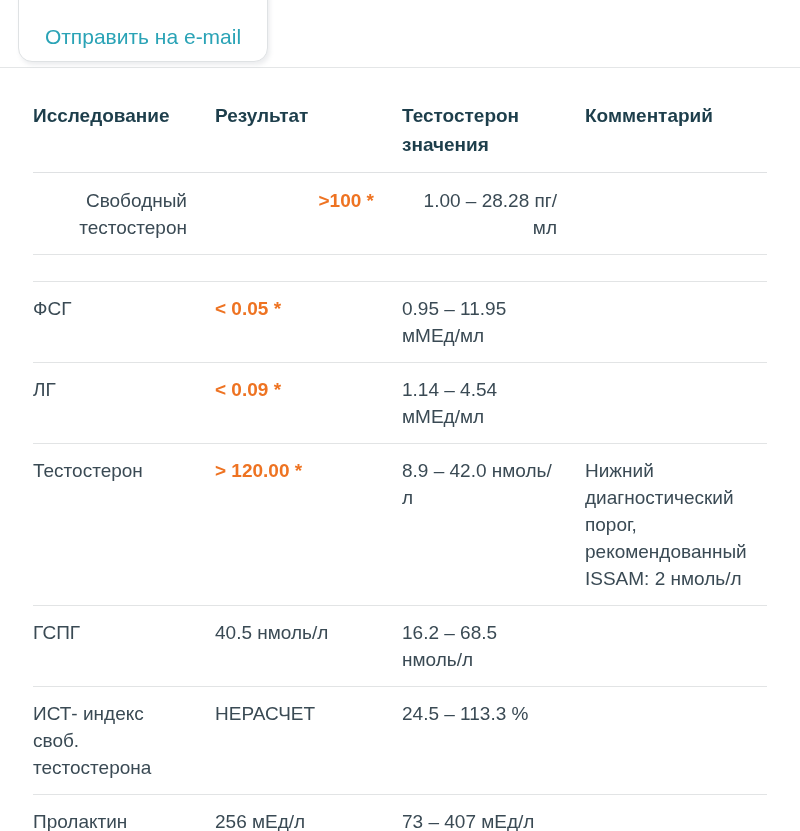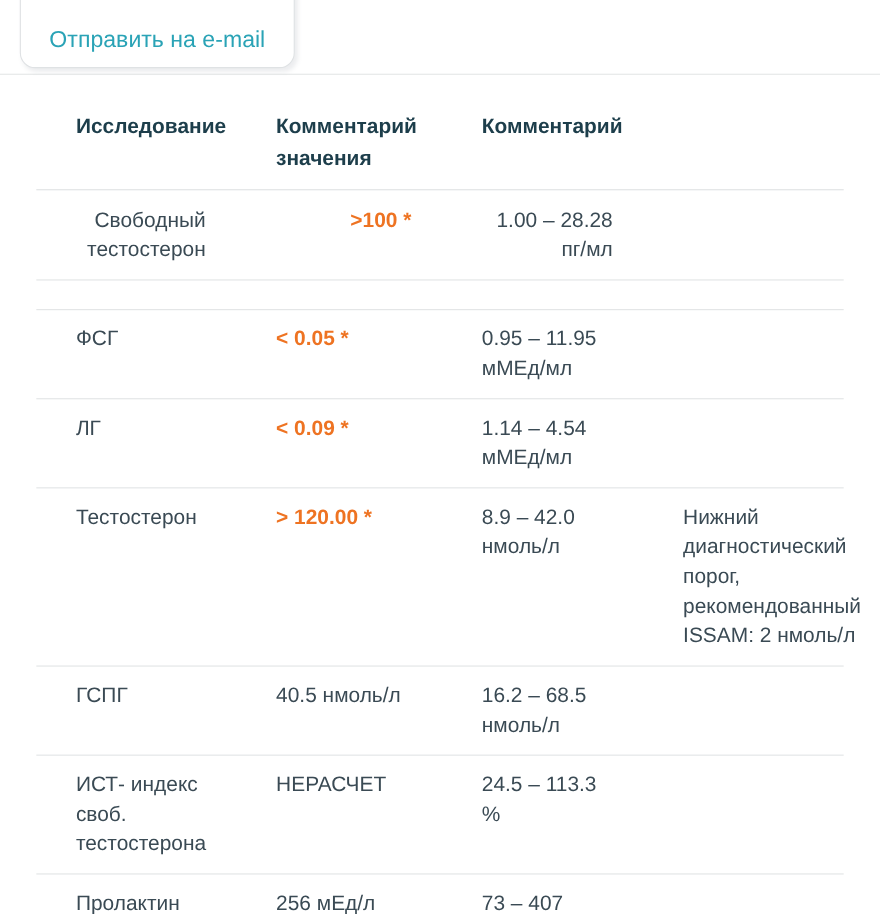--- a/index.html
+++ b/index.html
@@ -54,21 +54,20 @@
     color: #1d3e4b;
   }
   .trow.body-row { padding: 13px 0; }
   .trow.first-row { padding-top: 14px; text-align: right; }
   .trow.spacer-row { padding: 0; height: 27px; }
   .cell {
     font-size: 19px;
     line-height: 27px;
     color: #3a4a54;
     padding-right: 28px;
-    margin-left: 36px;
   }
   .cell.comment { padding-right: 8px; }
   .cell.result.alert {
     color: #ee7322;
     font-weight: 700;
   }
 </style>
 </head>
 <body>
 
@@ -77,21 +76,22 @@
   <div class="topbar">
     <button class="email-tab">
       <span>Отправить на e-mail</span>
     </button>
   </div>
 
   <div class="results-table">
 
     <div class="trow thead">
       <div class="cell">Исследование</div>
-      <div class="cell">Комментарий значения</div>
+      <div class="cell">Результат</div>
+      <div class="cell">Тестостерон значения</div>
       <div class="cell comment">Комментарий</div>
     </div>
 
     <div class="trow body-row first-row">
       <div class="cell name">Свободный тестостерон</div>
       <div class="cell result alert">&gt;100 *</div>
       <div class="cell reference">1.00 – 28.28 пг/мл</div>
       <div class="cell comment"></div>
     </div>
 

